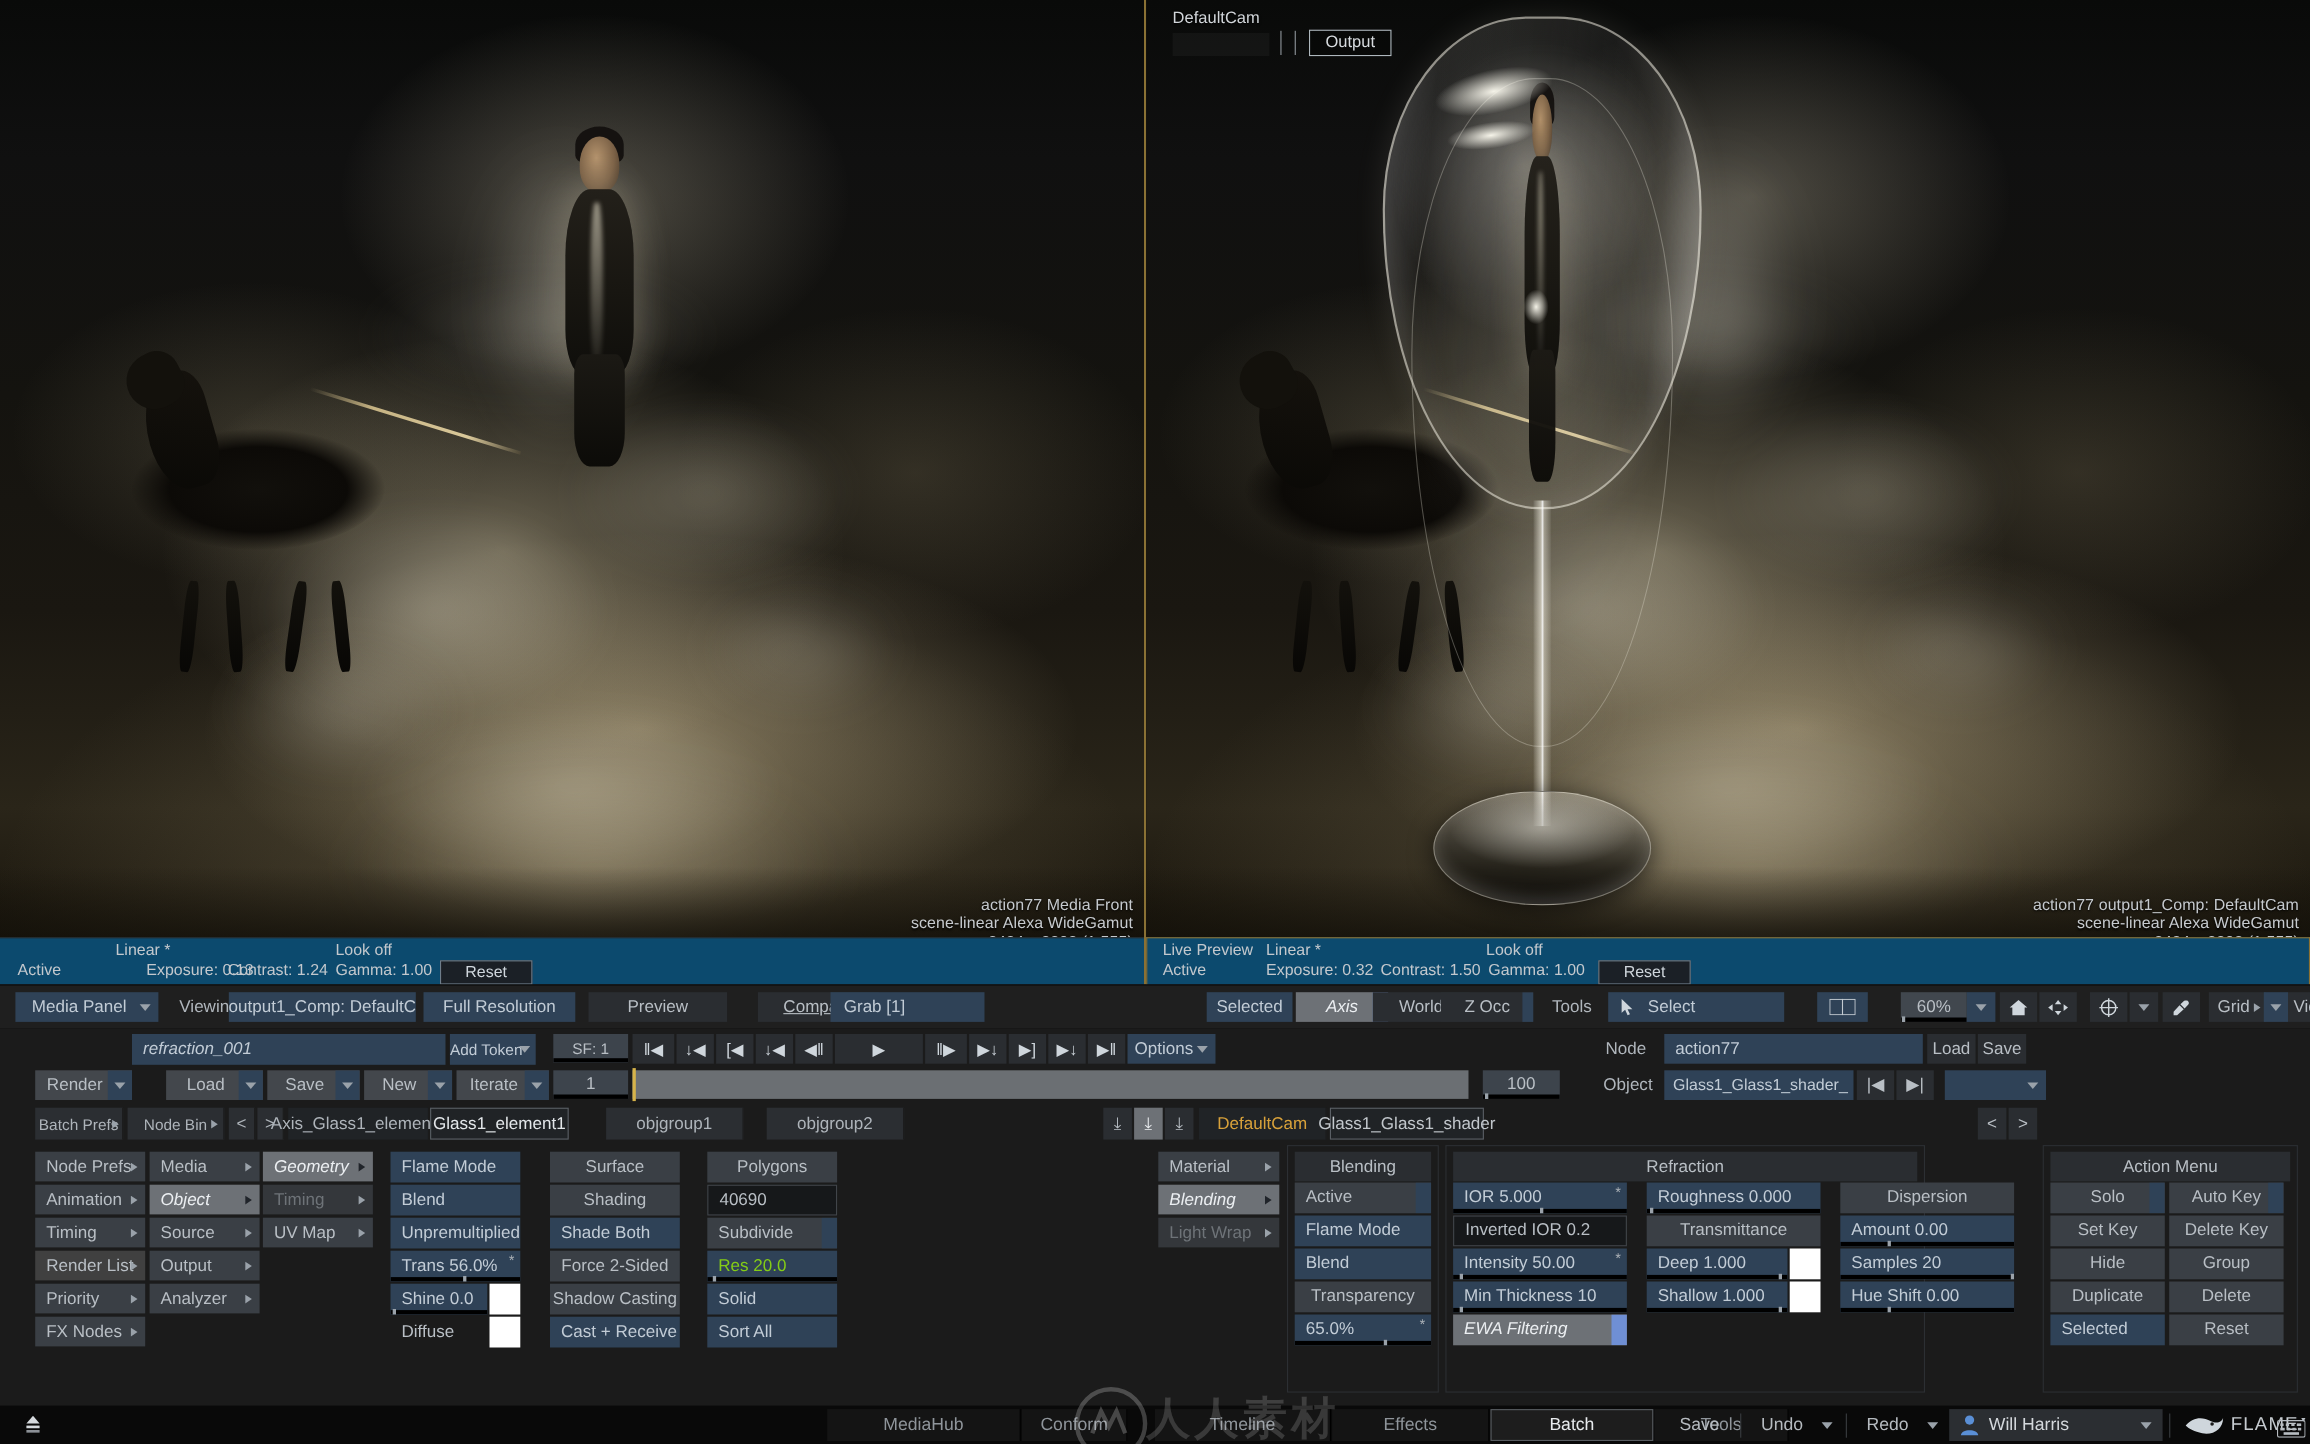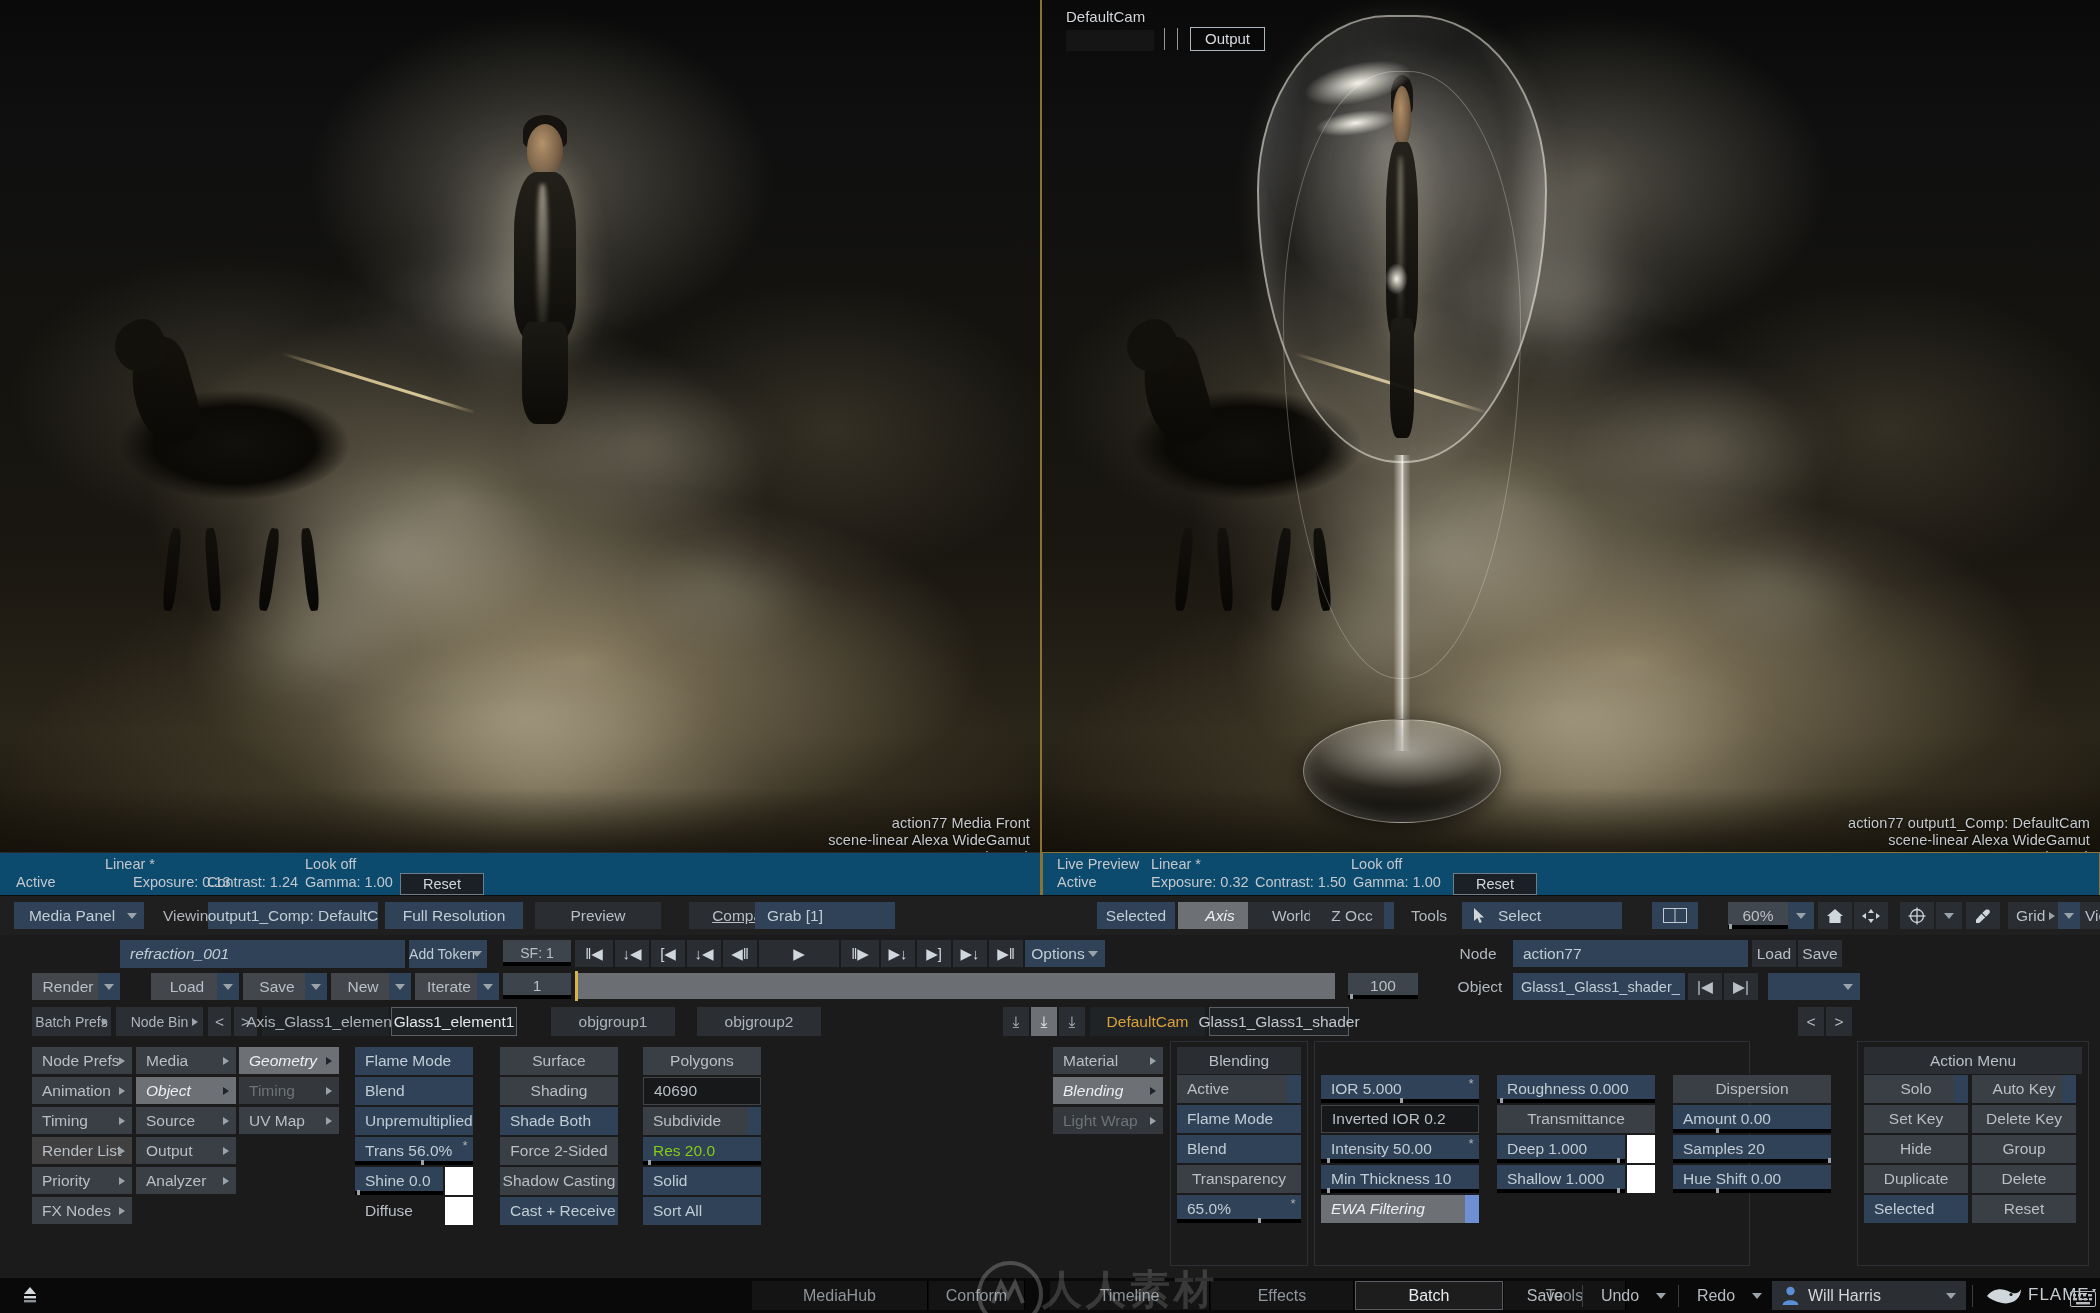--- a/index.html
+++ b/index.html
@@ -792,20 +792,21 @@
             <span>65.0%</span>
             <i class="star">*</i>
             <div class="slider-track">
               <div class="slider-nub" style="left: 65%;"></div>
             </div>
           </div>
         </div>
       </div>
 
     <div class="groupbox" style="left:1314px; top:106px; width:436px; height:225px;"></div>
+    <div id="refr-title" class="btn dark" style="position:absolute; left:1321px; top:112px; width:422px;">Refraction</div>
     <div id="refr-a" style="position:absolute; left:1321px; top:140px; width:158px;">
         <div style="position: absolute; left: 0px; top: 0px; width: 100%; height: 28px;">
           <div class="btn blue lpad" style="position: absolute; left: 0px; top: 0px; height: 28px; width: 100%;">
             <span>IOR 5.000</span>
             <i class="star">*</i>
             <div class="slider-track">
               <div class="slider-nub" style="left: 50%;"></div>
             </div>
           </div>
         </div>

